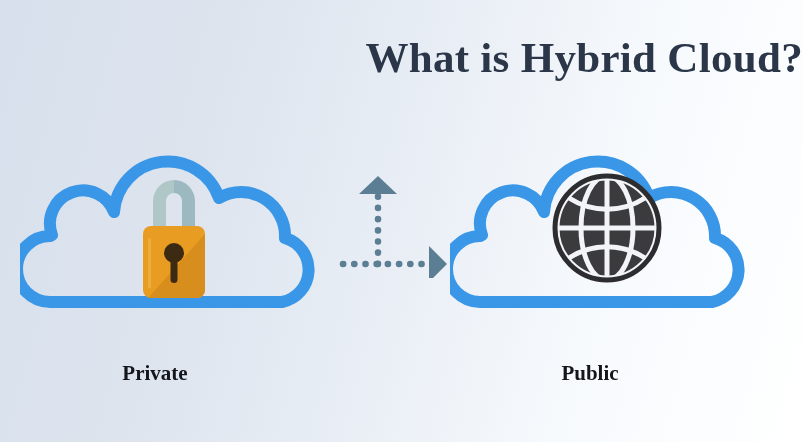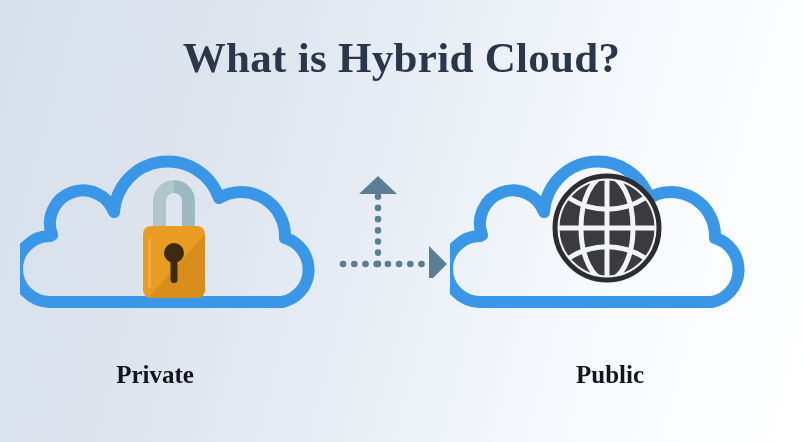--- a/index.html
+++ b/index.html
@@ -15,21 +15,21 @@
     background: linear-gradient(105deg, #d7e0ec 0%, #dde4ee 26%, #eaeff6 52%, #f7fafd 74%, #ffffff 100%);
     font-family: "Liberation Serif", "DejaVu Serif", serif;
   }
 
   
   #title {
     position: absolute;
     left: 0;
     top: 33px;
     width: 803px;
-    text-align: center;
+    text-align: right;
     font-family: "Liberation Serif", "DejaVu Serif", serif;
     font-weight: bold;
     font-size: 43px;
     letter-spacing: 0.3px;
     color: #2b3749;
     white-space: nowrap;
   }
 
   
   .cloud-group {
@@ -80,27 +80,27 @@
   }
   .arrow-svg { display: block; width: 120px; height: 110px; }
 
   
   .caption {
     position: absolute;
     width: 300px;
     text-align: center;
     font-family: "Liberation Serif", "DejaVu Serif", serif;
     font-weight: bold;
-    font-size: 25px;
+    font-size: 21px;
     color: #14161c;
     top: 361px;
     white-space: nowrap;
   }
   #caption-private { left: 5px; }
-  #caption-public  { left: 460px; }
+  #caption-public  { left: 440px; }
 
   
   #watermark {
     position: absolute;
     right: 14px;
     bottom: 8px;
     font-family: "Liberation Serif", "DejaVu Serif", serif;
     font-weight: bold;
     font-size: 22px;
     color: #0a0a0a;

